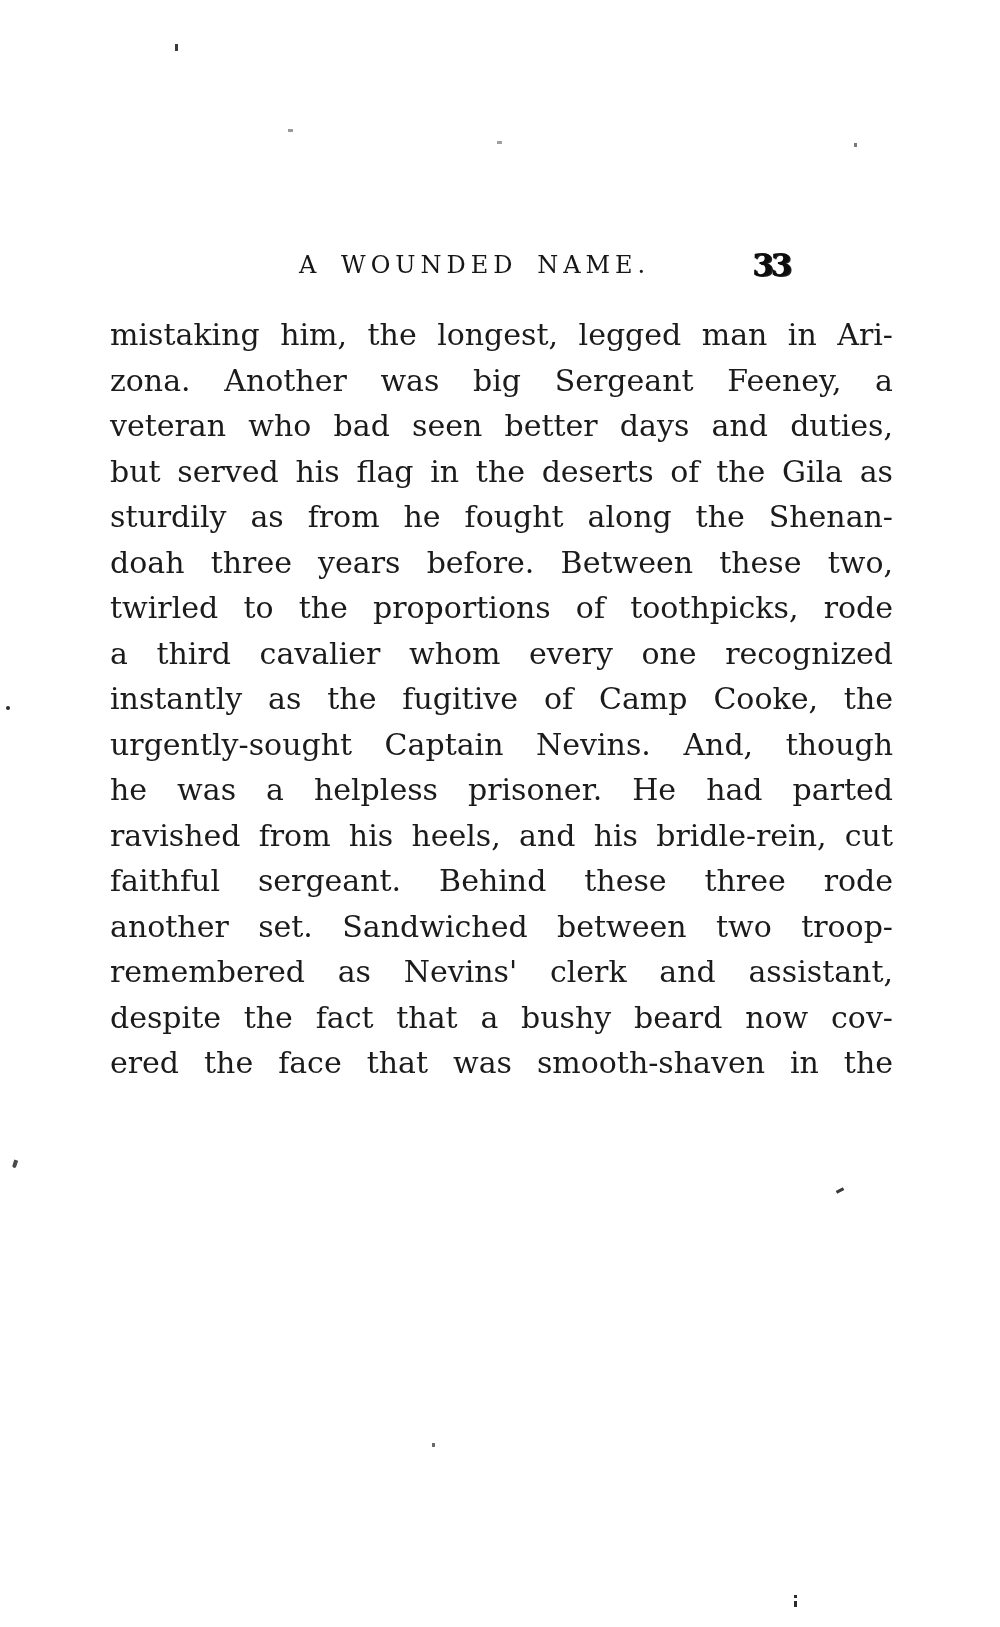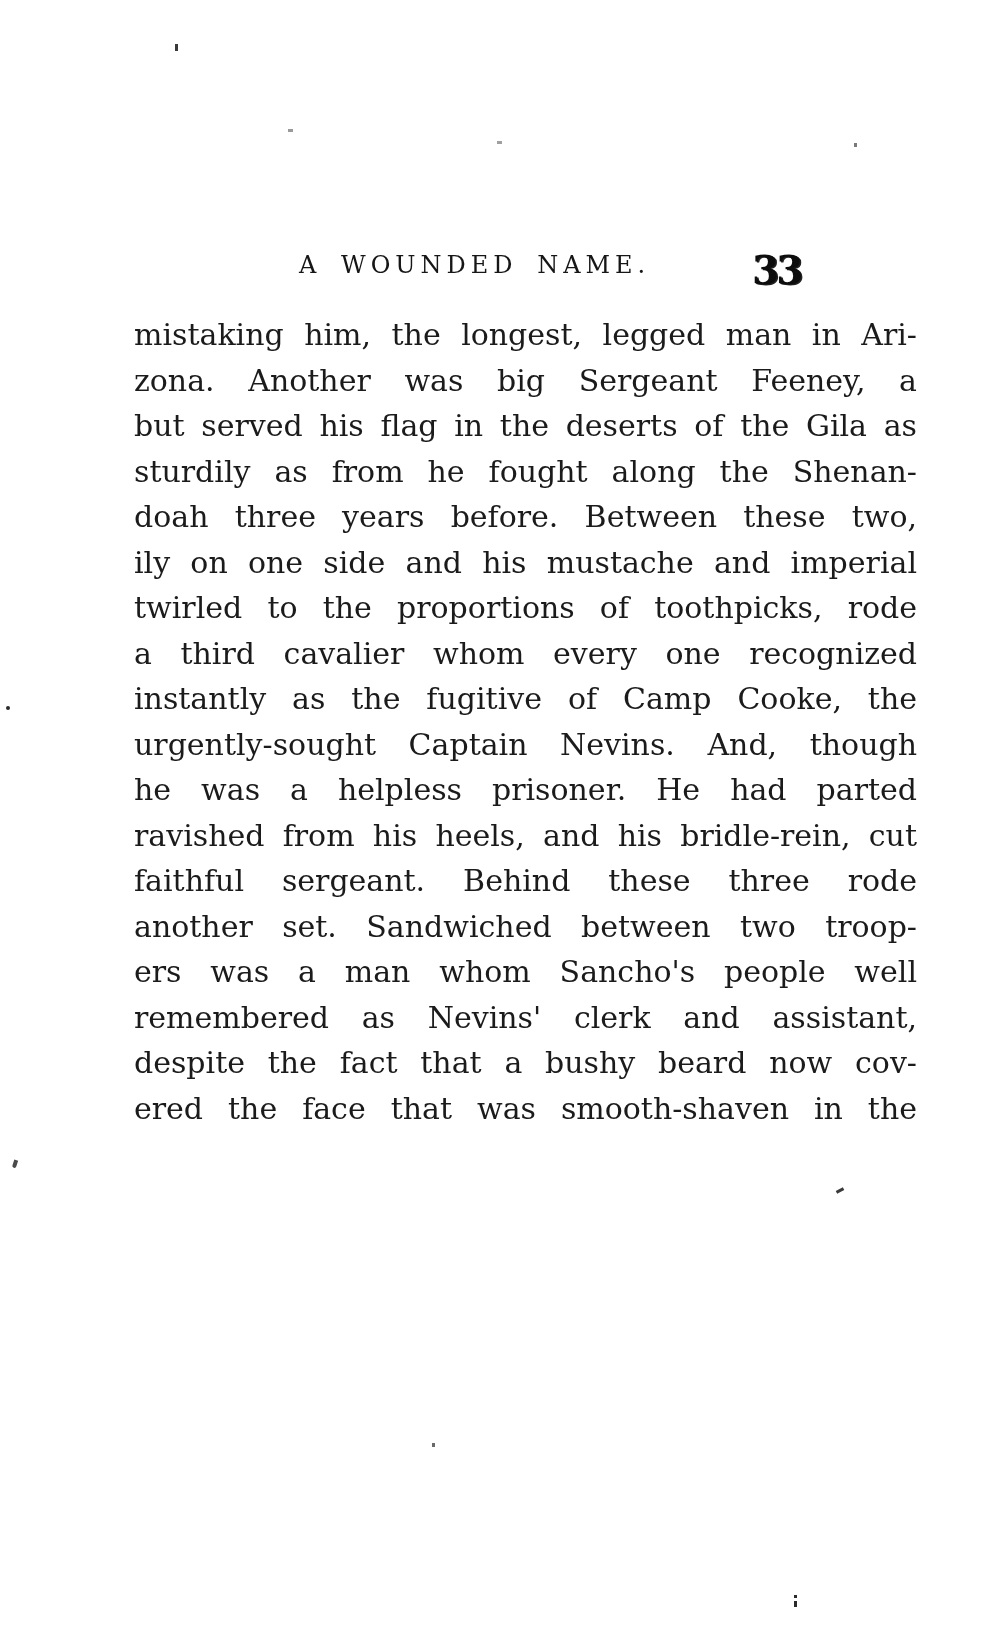--- a/index.html
+++ b/index.html
@@ -31,34 +31,33 @@
     font-size: 24px;
     letter-spacing: 5px;
     word-spacing: 7px;
     color: #161616;
     white-space: nowrap;
   }
   .page-number {
     position: absolute;
     left: 752px;
     top: -2px;
-    font-size: 39px;
+    font-size: 31px;
     font-weight: bold;
     letter-spacing: -3px;
     color: #0d0d0d;
     text-shadow: 1.5px 0.5px 0 #222;
   }
   .body-text {
     position: absolute;
     top: 312px;
     left: 110px;
     width: 783px;
     font-size: 30px;
     line-height: 45.5px;
-    margin-left: 24px;
   }
   .line {
     text-align: justify;
     text-align-last: justify;
     height: 45.5px;
     white-space: normal;
   }
   .speckle {
     position: absolute;
     background: #333;
@@ -80,33 +79,32 @@
 <div class="page">
 
   <div class="header">
     <span class="running-title">A WOUNDED NAME.</span>
     <span class="page-number">33</span>
   </div>
 
   <div class="body-text">
     <div class="line">mistaking him, the longest, legged man in Ari-</div>
     <div class="line">zona. Another was big Sergeant Feeney, a</div>
+    <div class="line">veteran who bad seen better days and duties,</div>
     <div class="line">but served his flag in the deserts of the Gila as</div>
     <div class="line">sturdily as from he fought along the Shenan-</div>
     <div class="line">doah three years before. Between these two,</div>
-    <div class="line">ily on one side and his mustache and imperial</div>
     <div class="line">twirled to the proportions of toothpicks, rode</div>
     <div class="line">a third cavalier whom every one recognized</div>
     <div class="line">instantly as the fugitive of Camp Cooke, the</div>
     <div class="line">urgently-sought Captain Nevins. And, though</div>
     <div class="line">he was a helpless prisoner. He had parted</div>
     <div class="line">ravished from his heels, and his bridle-rein, cut</div>
     <div class="line">faithful sergeant. Behind these three rode</div>
     <div class="line">another set. Sandwiched between two troop-</div>
-    <div class="line">ers was a man whom Sancho's people well</div>
     <div class="line">remembered as Nevins' clerk and assistant,</div>
     <div class="line">despite the fact that a bushy beard now cov-</div>
     <div class="line">ered the face that was smooth-shaven in the</div>
   </div>
 
   <div class="speckle sp-dash-top"></div>
   <div class="speckle sp-dots-a"></div>
   <div class="speckle sp-dots-b"></div>
   <div class="speckle sp-dot-right-top"></div>
   <div class="speckle sp-period-left"></div>

